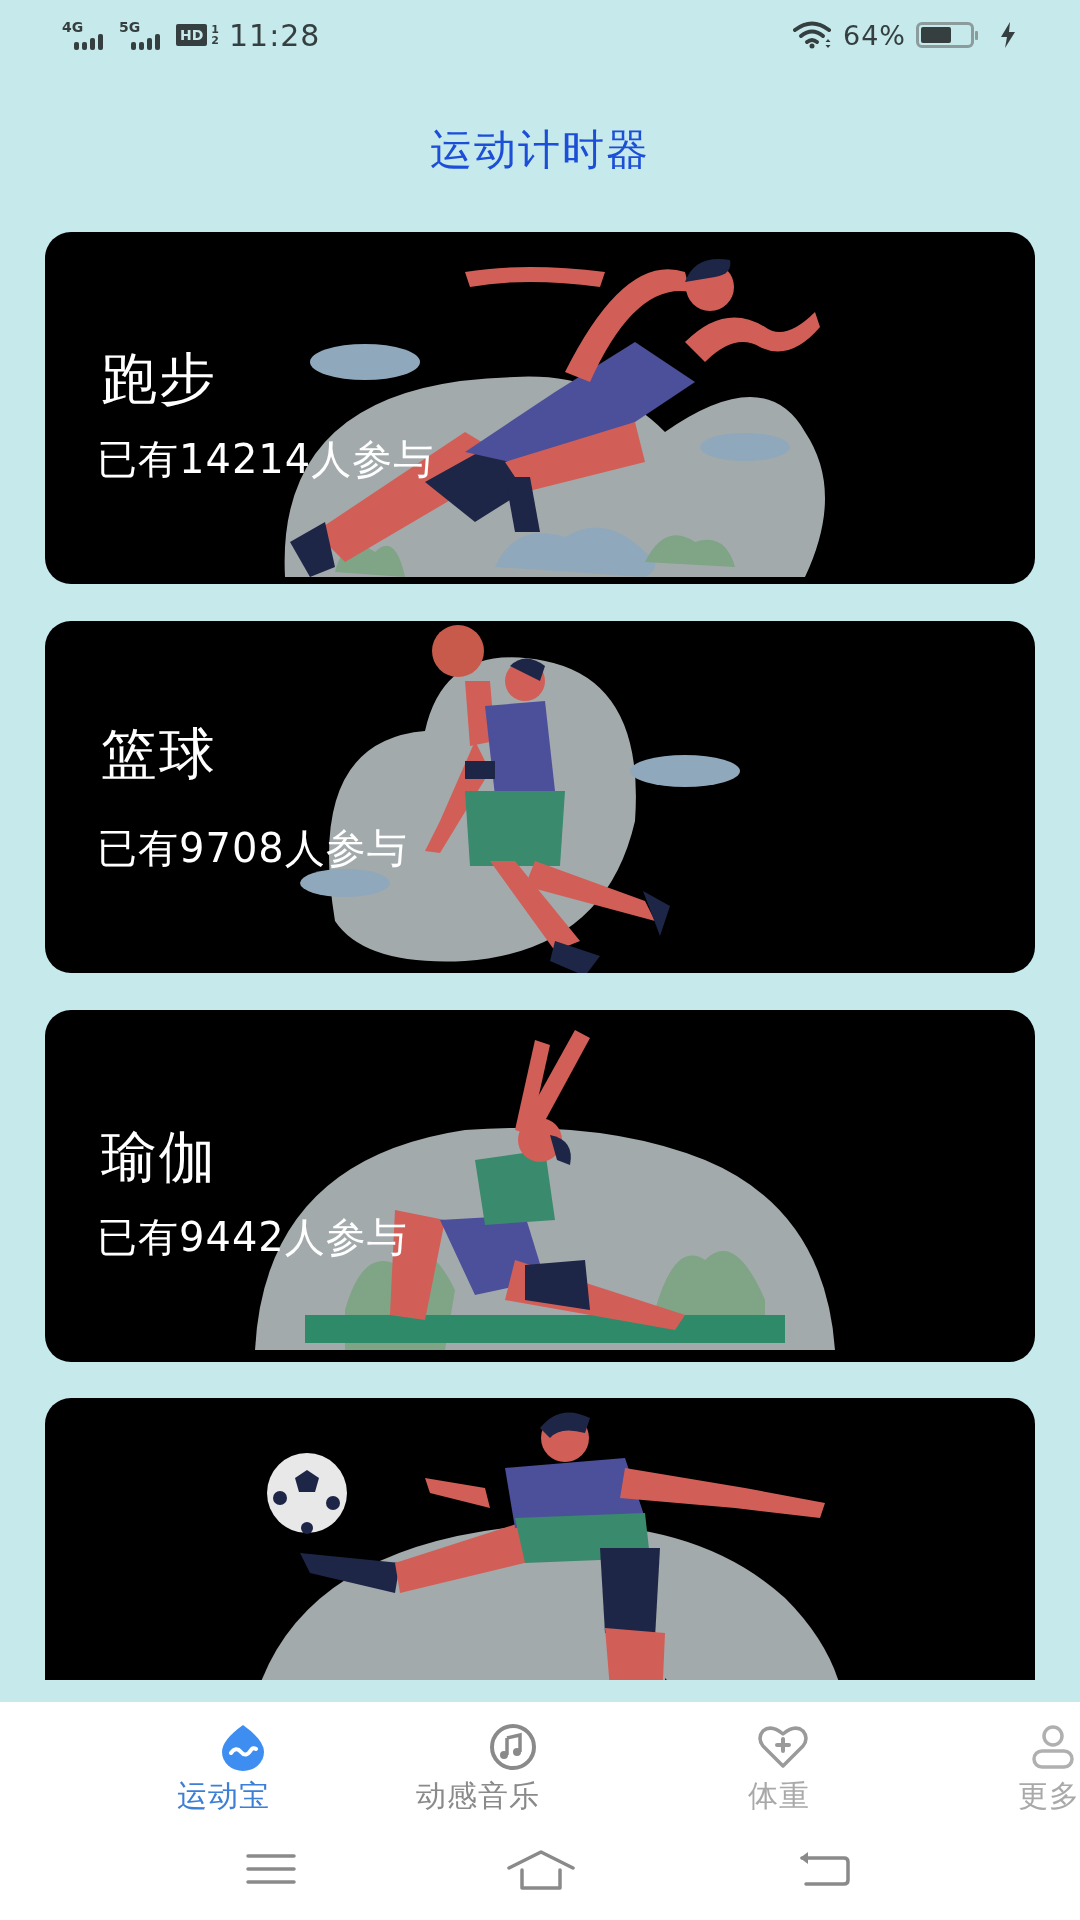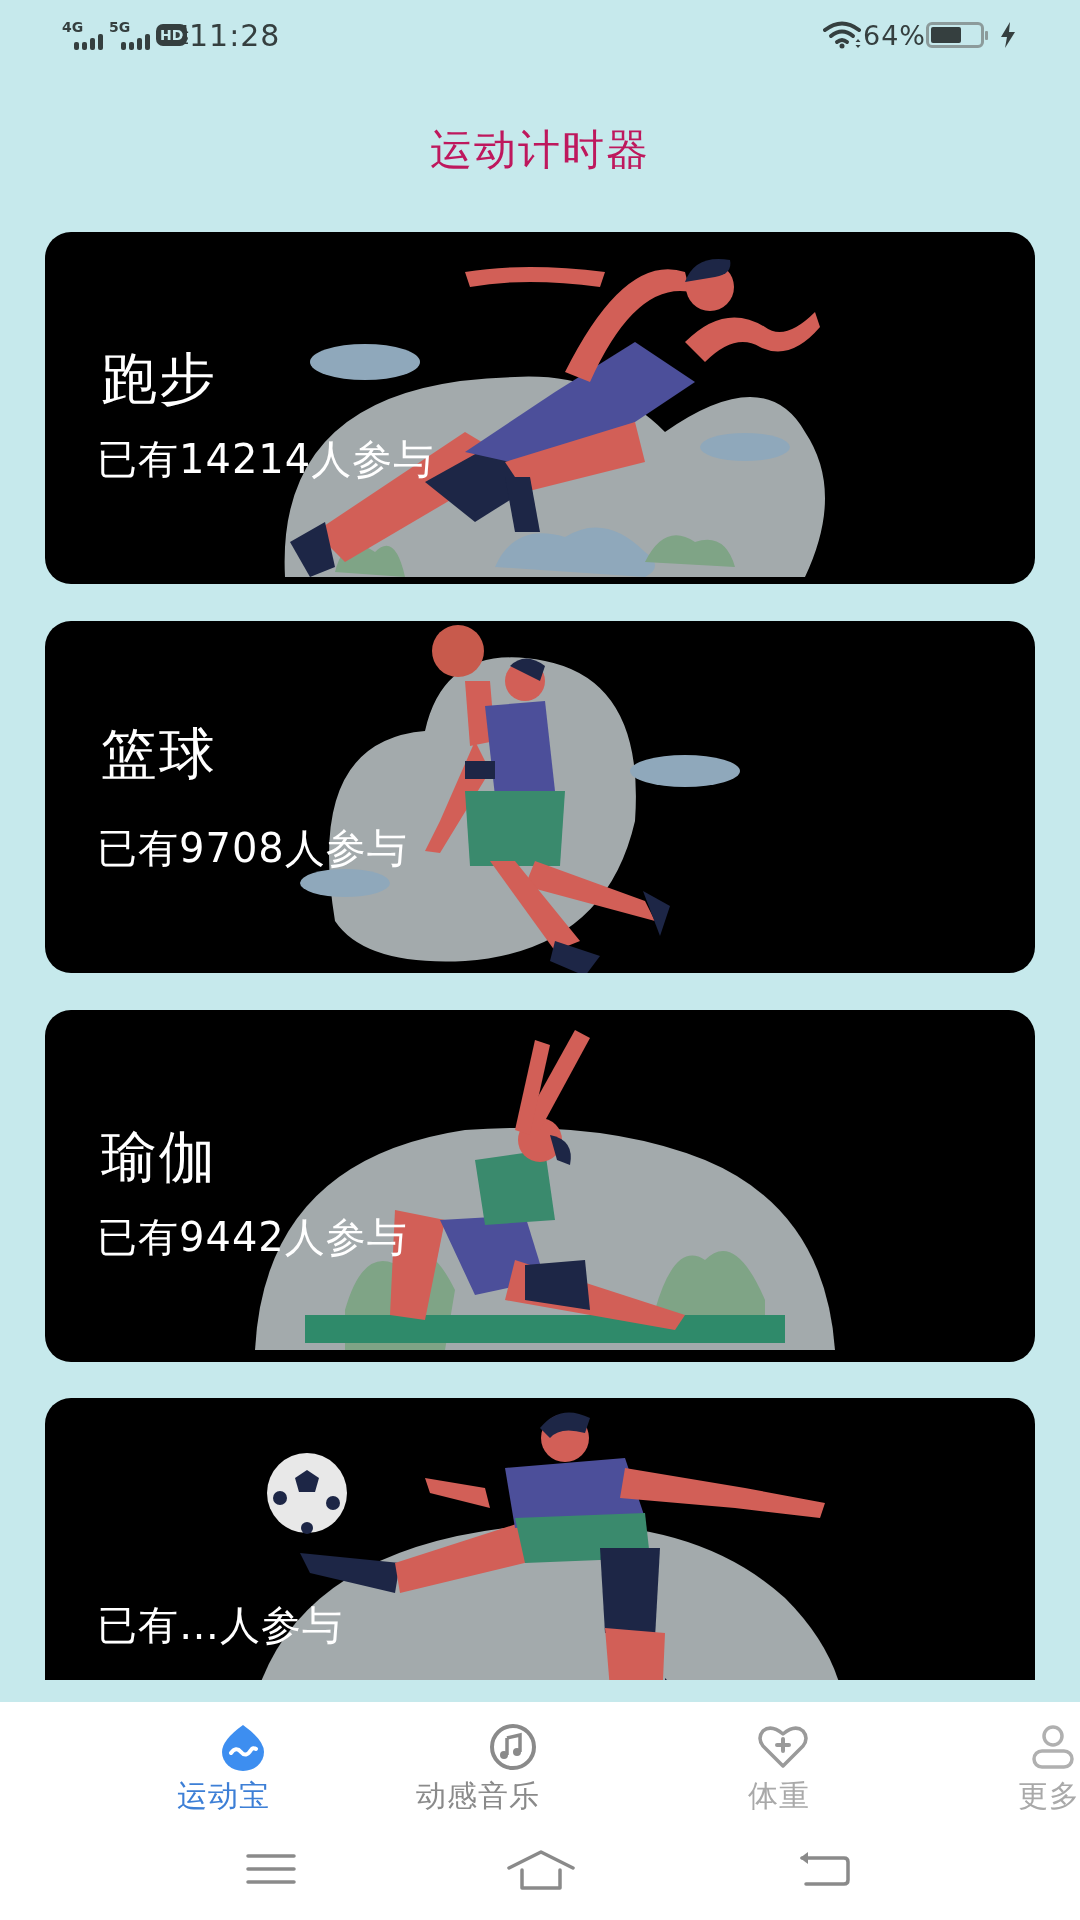--- a/index.html
+++ b/index.html
@@ -10,36 +10,36 @@
       position: relative;
       color: #2f3a3a;
     }
     
     .status-bar {
       position: absolute; top: 0; left: 0; width: 1080px; height: 70px;
       display: flex; align-items: center; justify-content: space-between;
       padding: 0 62px 0 62px;
       color: #353f3f;
     }
-    .sb-left, .sb-right { display: flex; align-items: center; }
+    .sb-left, .sb-right { display: flex; align-items: center; gap: 10px; }
     .sig { display: flex; align-items: flex-end; position: relative; height: 30px; margin-right: 6px; }
     .sig .gen { font-size: 14px; font-weight: bold; position: absolute; top: 0; left: 0; line-height: 14px; }
     .sig .bars { display: flex; align-items: flex-end; gap: 3px; margin-left: 12px; margin-top: 14px; }
     .sig .bars i { display: block; width: 5px; background: #353f3f; border-radius: 2px; }
-    .hd { background: #353f3f; color: #c6e9ec; font-size: 14px; font-weight: bold; border-radius: 7px; padding: 2px 4px; line-height: 18px; }
+    .hd { background: #353f3f; color: #c6e9ec; font-size: 14px; font-weight: bold; border-radius: 2px; padding: 2px 4px; line-height: 18px; }
     .hd-sub { font-size: 11px; font-weight: bold; line-height: 11px; display: flex; flex-direction: column; margin-left: -6px; }
     .time { font-size: 30px; letter-spacing: 1px; }
     .pct { font-size: 27px; letter-spacing: 1px; }
     .battery { width: 58px; height: 26px; border: 3px solid #8c9b9b; border-radius: 6px; position: relative; padding: 2px; }
     .battery .fill { width: 62%; height: 100%; background: #353f3f; border-radius: 2px; }
     .battery::after { content: ""; position: absolute; right: -7px; top: 6px; width: 3px; height: 9px; background: #8c9b9b; border-radius: 1px; }
     
     .page-title {
       position: absolute; top: 122px; left: 0; width: 1080px; text-align: center;
-      font-size: 42px; color: #be185d; letter-spacing: 2px;
+      font-size: 42px; color: #1d4ed8; letter-spacing: 2px;
     }
     
     .card-list { position: absolute; top: 232px; left: 45px; width: 990px; height: 1448px; overflow: hidden; }
     .card {
       position: absolute; left: 0; width: 990px; height: 352px;
       background: #000000; border-radius: 26px; overflow: hidden;
     }
     .card .art { position: absolute; inset: 0; }
     .card .card-title {
       position: absolute; left: 56px; font-size: 56px; color: #ffffff; letter-spacing: 2px;
@@ -195,21 +195,20 @@
       <path d="M460 70 L580 60 L600 120 L470 130 Z" fill="#4c4f9a"></path>
       <path d="M470 120 L600 115 L605 160 L480 165 Z" fill="#3a8a6d"></path>
       <path d="M555 150 L615 150 L610 240 L560 235 Z" fill="#1d2646"></path>
       <path d="M560 230 L620 235 L615 352 L570 352 Z" fill="#d25f57"></path>
       <path d="M580 70 L700 90 L780 105 L775 120 L690 110 L575 100 Z" fill="#d25f57"></path>
       <path d="M440 90 L380 80 L385 95 L445 110 Z" fill="#d25f57"></path>
       <circle cx="520" cy="40" r="24" fill="#d25f57"></circle>
       <path d="M495 30 Q515 5 545 20 L540 35 Q515 28 505 40 Z" fill="#1d2646"></path>
       <path d="M620 280 L640 300 L620 340 Z" fill="#1d2646"></path>
     </svg>
-    <div class="card-sub" style="top:200px">已有…人参与</div>
   </div>
 </div>
 
 <div class="bottom-nav">
   <div class="nav-item active">
     <span class="nav-icon">
       <svg width="54" height="50" viewBox="0 0 54 50">
         <path d="M27 3 Q48 18 48 30 A21 19 0 0 1 6 30 Q6 18 27 3 Z" fill="#3d8ef0"></path>
         <path d="M15 31 Q20 24 25 30 Q30 36 35 28 Q37 25 40 27" stroke="#ffffff" stroke-width="4" fill="none" stroke-linecap="round"></path>
       </svg>

